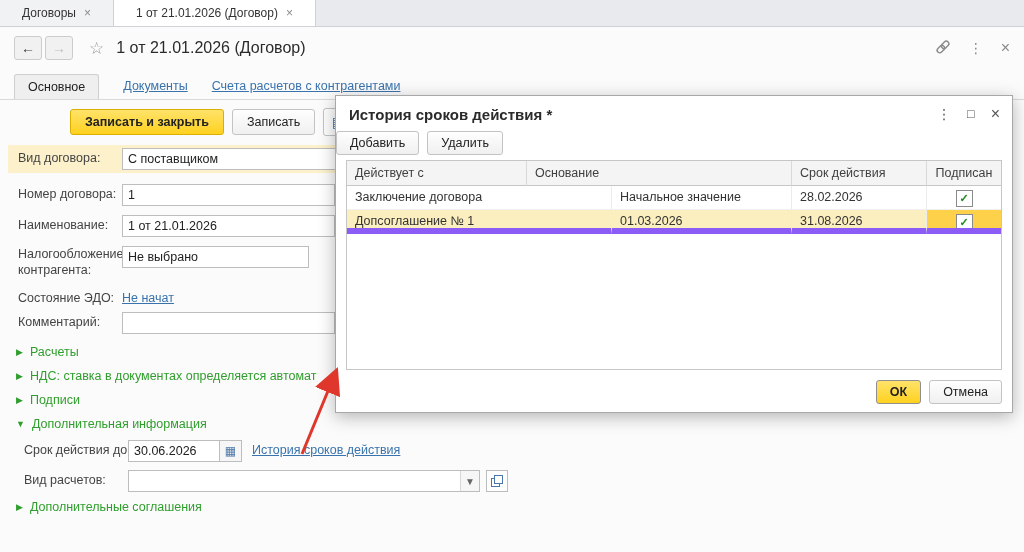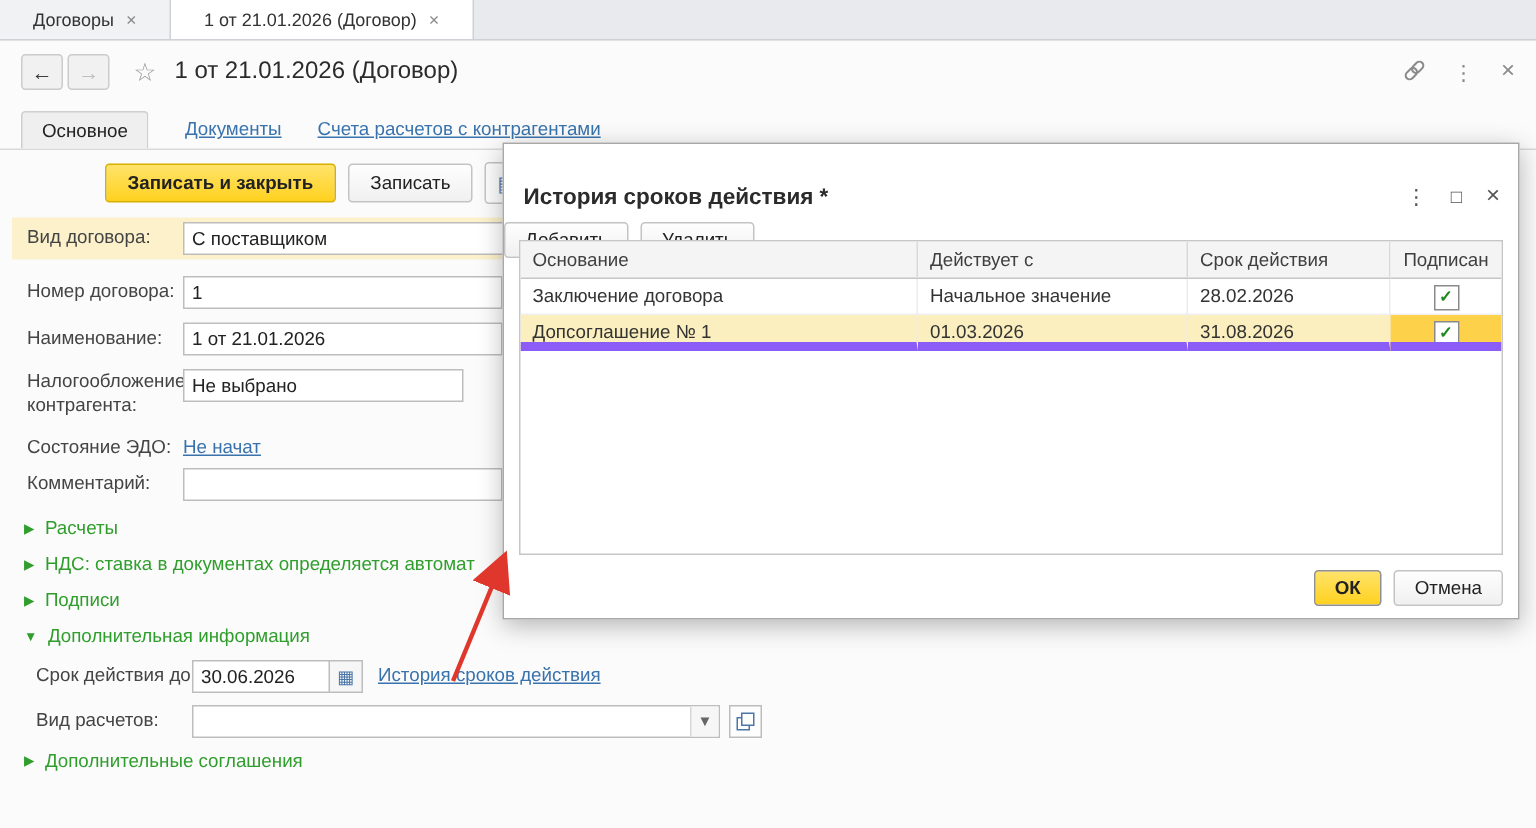--- a/index.html
+++ b/index.html
@@ -51,21 +51,21 @@
   .sq-icon{position:relative;width:12px;height:12px;display:inline-block;}
   .sq-icon::before{content:"";position:absolute;left:0;bottom:0;width:7px;height:7px;border:1px solid #4a76a8;background:#fff;}
   .sq-icon::after{content:"";position:absolute;right:0;top:0;width:7px;height:7px;border:1px solid #4a76a8;background:#fff;}
 
   
   .section{position:absolute;left:16px;display:flex;align-items:center;gap:7px;color:#2f9e2c;cursor:pointer;}
   .sec-arrow{font-size:9px;line-height:1;color:#2f9e2c;}
 
   
   .dialog{position:absolute;left:335px;top:95px;width:676px;height:316px;background:#fff;border:1px solid #a8a8a8;box-shadow:0 4px 16px rgba(0,0,0,.28);z-index:10;}
-  .dlg-title{display:flex;align-items:center;padding:26px 12px 5px 13px;}
+  .dlg-title{display:flex;align-items:center;padding:9px 12px 5px 13px;}
   .dlg-title-text{flex:1;font-size:15px;font-weight:bold;color:#2b2b2b;}
   .dlg-icons{display:flex;align-items:center;gap:16px;color:#555;}
   .dlg-icons span{cursor:pointer;}
   .dlg-cmd{display:flex;gap:8px;padding:3px 10px 7px 0;}
   .btn-sm{height:24px;padding:0 13px;}
   .dlg-table{position:absolute;left:10px;right:10px;top:64px;height:208px;border:1px solid #c6c6c6;background:#fff;overflow:hidden;}
   .trow{display:flex;width:100%;}
   .cell{padding:4px 8px;white-space:nowrap;overflow:hidden;box-sizing:border-box;border-right:1px solid #ececec;}
   .thead .cell{background:#f4f4f4;border-bottom:1px solid #c6c6c6;border-right:1px solid #d9d9d9;color:#3f3f3f;padding:5px 8px;}
   .c0{width:265px;}
@@ -221,22 +221,22 @@
         <span>□</span>
         <span class="xclose">×</span>
       </div>
     </div>
     <div class="dlg-cmd">
       <button class="btn btn-sm">Добавить</button>
       <button class="btn btn-sm">Удалить</button>
     </div>
     <div class="dlg-table">
       <div class="trow thead">
+        <div class="cell c1">Действует с</div>
         <div class="cell c0">Основание</div>
-        <div class="cell c1">Действует с</div>
         <div class="cell c2">Срок действия</div>
         <div class="cell c3">Подписан</div>
       </div>
       <div class="trow brow">
         <div class="cell c0">Заключение договора</div>
         <div class="cell c1">Начальное значение</div>
         <div class="cell c2">28.02.2026</div>
         <div class="cell c3">
           <span class="checkbox">
               <span class="check">✓</span>

